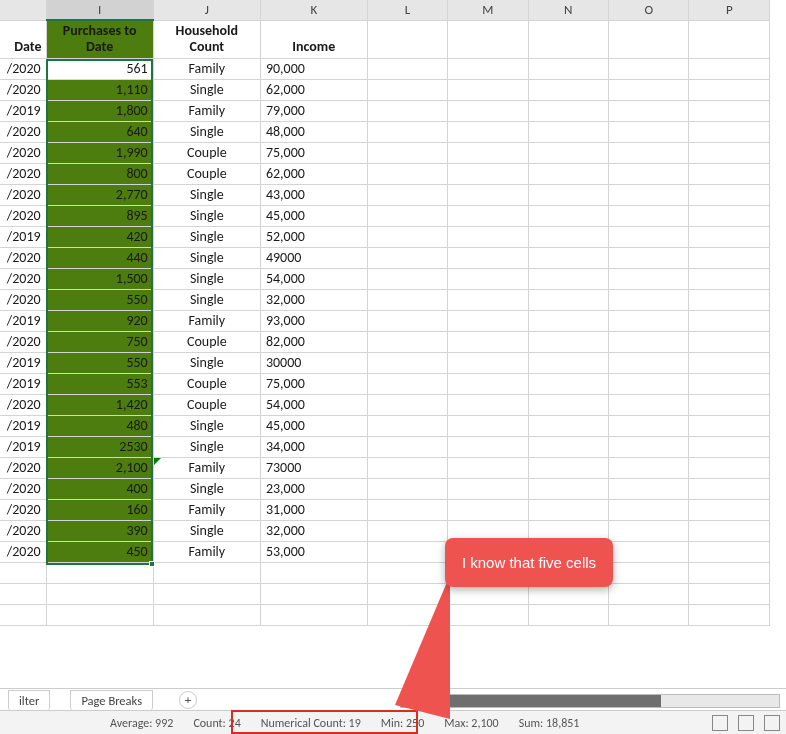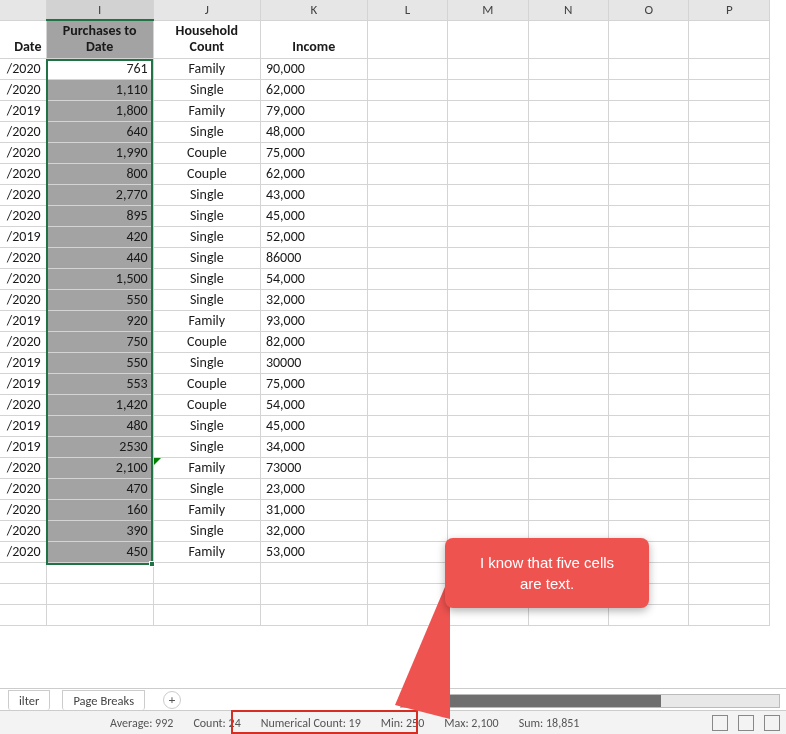--- a/index.html
+++ b/index.html
@@ -47,21 +47,21 @@
     padding: 0 5px;
     font-size: 14px;
     white-space: nowrap;
   }
   .data-row td.date { text-align: right; }
   .data-row td.purch { text-align: right; }
   .data-row td.house { text-align: center; }
   .data-row td.income { }
   .data-row td.empty { background:#fff; }
   td.sel {
-    background: #a3a3a3;
+    background: #4d7c0f;
   }
   .selection-rect {
     position: absolute;
     border: 2px solid #217346;
     pointer-events: none;
   }
   .selection-handle {
     position:absolute;
     width:6px; height:6px;
     background:#217346;
@@ -82,21 +82,21 @@
   
   .tabs-bar {
     position:absolute;
     left:0; right:0;
     bottom:24px;
     height:22px;
     background:#fff;
     border-top:1px solid #ccc;
     display:flex;
     align-items:center;
-    gap:12px;
+    gap:20px;
     padding-left:8px;
     font-size:12.5px;
     color:#444;
   }
   .tab-btn {
     padding:2px 10px;
     border:1px solid #ccc;
     border-top:1px solid #ccc;
     border-bottom:none;
     border-radius:0 0 3px 3px;
@@ -217,21 +217,21 @@
         <td></td>
         <td></td>
         <td></td>
         <td></td>
   </tr>
 
   </tbody>
     <tbody id="data-body">
       <tr class="data-row">
         <td class="date">/2020</td>
-        <td class="purch ">761</td>
+        <td class="purch ">561</td>
         <td class="house">Family</td>
         <td class="income">90,000</td>
         <td class="empty"></td>
         <td class="empty"></td>
         <td class="empty"></td>
         <td class="empty"></td>
         <td class="empty"></td>
       </tr>
       <tr class="data-row">
         <td class="date">/2020</td>
@@ -318,21 +318,21 @@
         <td class="empty"></td>
         <td class="empty"></td>
         <td class="empty"></td>
         <td class="empty"></td>
         <td class="empty"></td>
       </tr>
       <tr class="data-row">
         <td class="date">/2020</td>
         <td class="purch sel">440</td>
         <td class="house">Single</td>
-        <td class="income">86000</td>
+        <td class="income">49000</td>
         <td class="empty"></td>
         <td class="empty"></td>
         <td class="empty"></td>
         <td class="empty"></td>
         <td class="empty"></td>
       </tr>
       <tr class="data-row">
         <td class="date">/2020</td>
         <td class="purch sel">1,500</td>
         <td class="house">Single</td>
@@ -437,21 +437,21 @@
         <td class="house green-tri">Family</td>
         <td class="income">73000</td>
         <td class="empty"></td>
         <td class="empty"></td>
         <td class="empty"></td>
         <td class="empty"></td>
         <td class="empty"></td>
       </tr>
       <tr class="data-row">
         <td class="date">/2020</td>
-        <td class="purch sel">470</td>
+        <td class="purch sel">400</td>
         <td class="house">Single</td>
         <td class="income">23,000</td>
         <td class="empty"></td>
         <td class="empty"></td>
         <td class="empty"></td>
         <td class="empty"></td>
         <td class="empty"></td>
       </tr>
       <tr class="data-row">
         <td class="date">/2020</td>
@@ -549,16 +549,15 @@
   <span class="view-btns">
     <span class="view-btn"></span>
     <span class="view-btn"></span>
     <span class="view-btn"></span>
   </span>
 </div>
 
 <div class="status-highlight" style="left:231px; bottom:0px; width:187px; height:24px;"></div>
 
 <div class="callout-tail" style="left:395px; top:575px;"></div>
-<div class="callout" style="left:445px; top:538px; width:204px;">
+<div class="callout" style="left:445px; top:538px; width:168px;">
   <div>I know that five cells</div>
-  <div>are text.</div>
 </div>
 
 </body></html>

